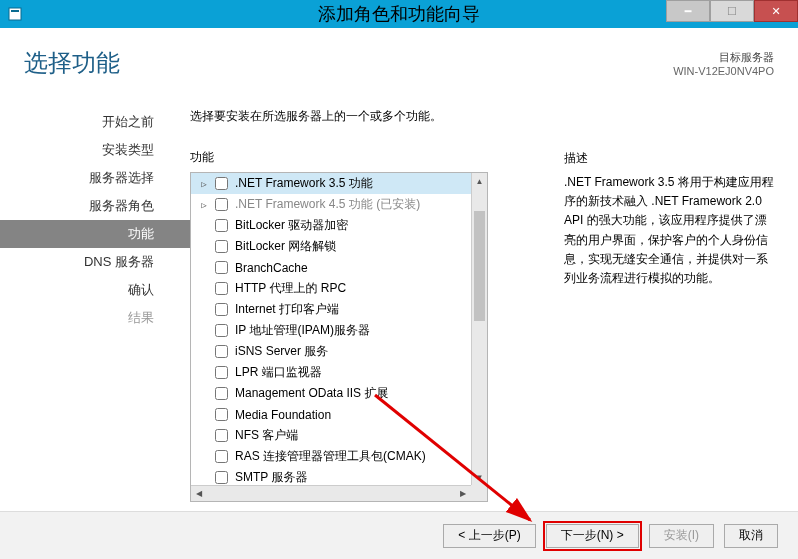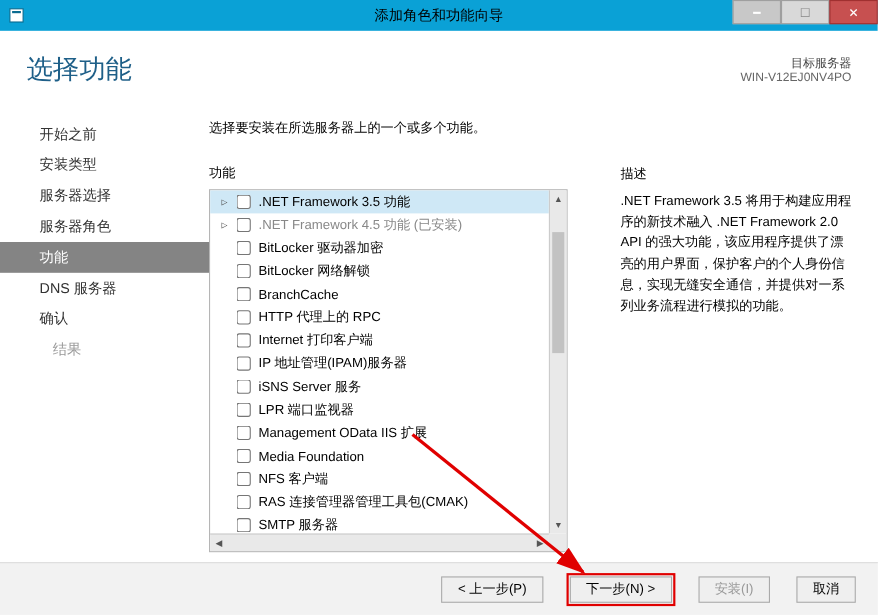--- a/index.html
+++ b/index.html
@@ -7,52 +7,52 @@
 
   .titlebar {
     height: 28px; background: #0aa1d6; color: #fff;
     display: flex; align-items: center; font-size: 12px;
     position: relative;
   }
   .titlebar .appicon {
     width: 22px; height: 22px; margin-left: 4px;
     display: flex; align-items: center; justify-content: center;
   }
-  .titlebar .title { position: absolute; left: 50%; transform: translateX(-50%); color:#000; font-size:13px; }
+  .titlebar .title { position: absolute; left: 50%; transform: translateX(-50%); color:#000; font-size:18px; }
   .titlebar .winbtns { margin-left: auto; display: flex; height: 100%; }
   .titlebar .winbtn {
     width: 44px; height: 22px; display:flex; align-items:center; justify-content:center;
     background: #c8c8c8; border:1px solid #9f9f9f; font-size:11px;
   }
   .titlebar .winbtn.close { background:#c75050; color:#fff; border-color:#a03030;}
   .titlebar .winbtn.max { background:#d9d9d9; color:#888; }
 
   .content { display:flex; height: calc(100% - 28px - 48px); background:#fff; }
   .header-banner {
     position:absolute; top:28px; left:0; right:0; height:70px;
     display:flex; align-items:center; justify-content:space-between;
     padding: 16px 24px; color:#1e5f88;
   }
   .header-banner .page-title { font-size:24px; color:#1e5f88; font-weight:normal; }
   .header-banner .target { text-align:right; color:#666; font-size:11px; }
   .header-banner .target .lbl { color:#444; }
 
   .sidebar {
-    width: 190px; padding-top:80px; padding-left:0;
+    width: 190px; padding-top:80px; padding-left:0;text-align:right;
   }
   .sidebar .step {
     padding: 5px 36px; font-size:13px; color:#333; cursor:default;
   }
   .sidebar .step.current {
     background:#848484; color:#fff;
   }
   .sidebar .step.dim { color:#999;margin-left:12px; }
 
   .main {
-    flex:1; padding-top:80px; padding-right:24px; display:flex; gap:8px;
+    flex:1; padding-top:80px; padding-right:24px; display:flex; gap:36px;
   }
   .feature-col { flex:1; min-width:0; }
   .intro { font-size:12px; color:#000; margin-bottom:24px; }
   .sec-title { font-size:12px; color:#000; margin-bottom:6px; }
 
   .treebox {
     border:1px solid #b5b5b5; height:330px; background:#fff;
     position:relative;
   }
   .treebox .inner {
@@ -102,21 +102,21 @@
   .node.sel .lbl { color:#000; }
   .node .lbl.grey { color:#888; }
 
   .desc-col { width:210px;margin-left:40px; }
   .desc-col .desc-text { font-size:12px; line-height:1.6; color:#000; }
 
   .footer {
     position:absolute; bottom:0; left:0; right:0; height:48px;
     background:#f2f2f2; border-top:1px solid #ddd;
     display:flex; align-items:center; justify-content:flex-end;
-    padding-right:20px; gap:24px;
+    padding-right:20px; gap:10px;
   }
   .footer button {
     height:24px; padding:0 14px; font-size:12px;
     background:#efefef; border:1px solid #aaa; color:#000;
   }
   .footer button:disabled { color:#999; }
   .footer button.highlight-red { outline:2px solid #e00000; outline-offset:1px; }
 
   
   .red-arrow {

